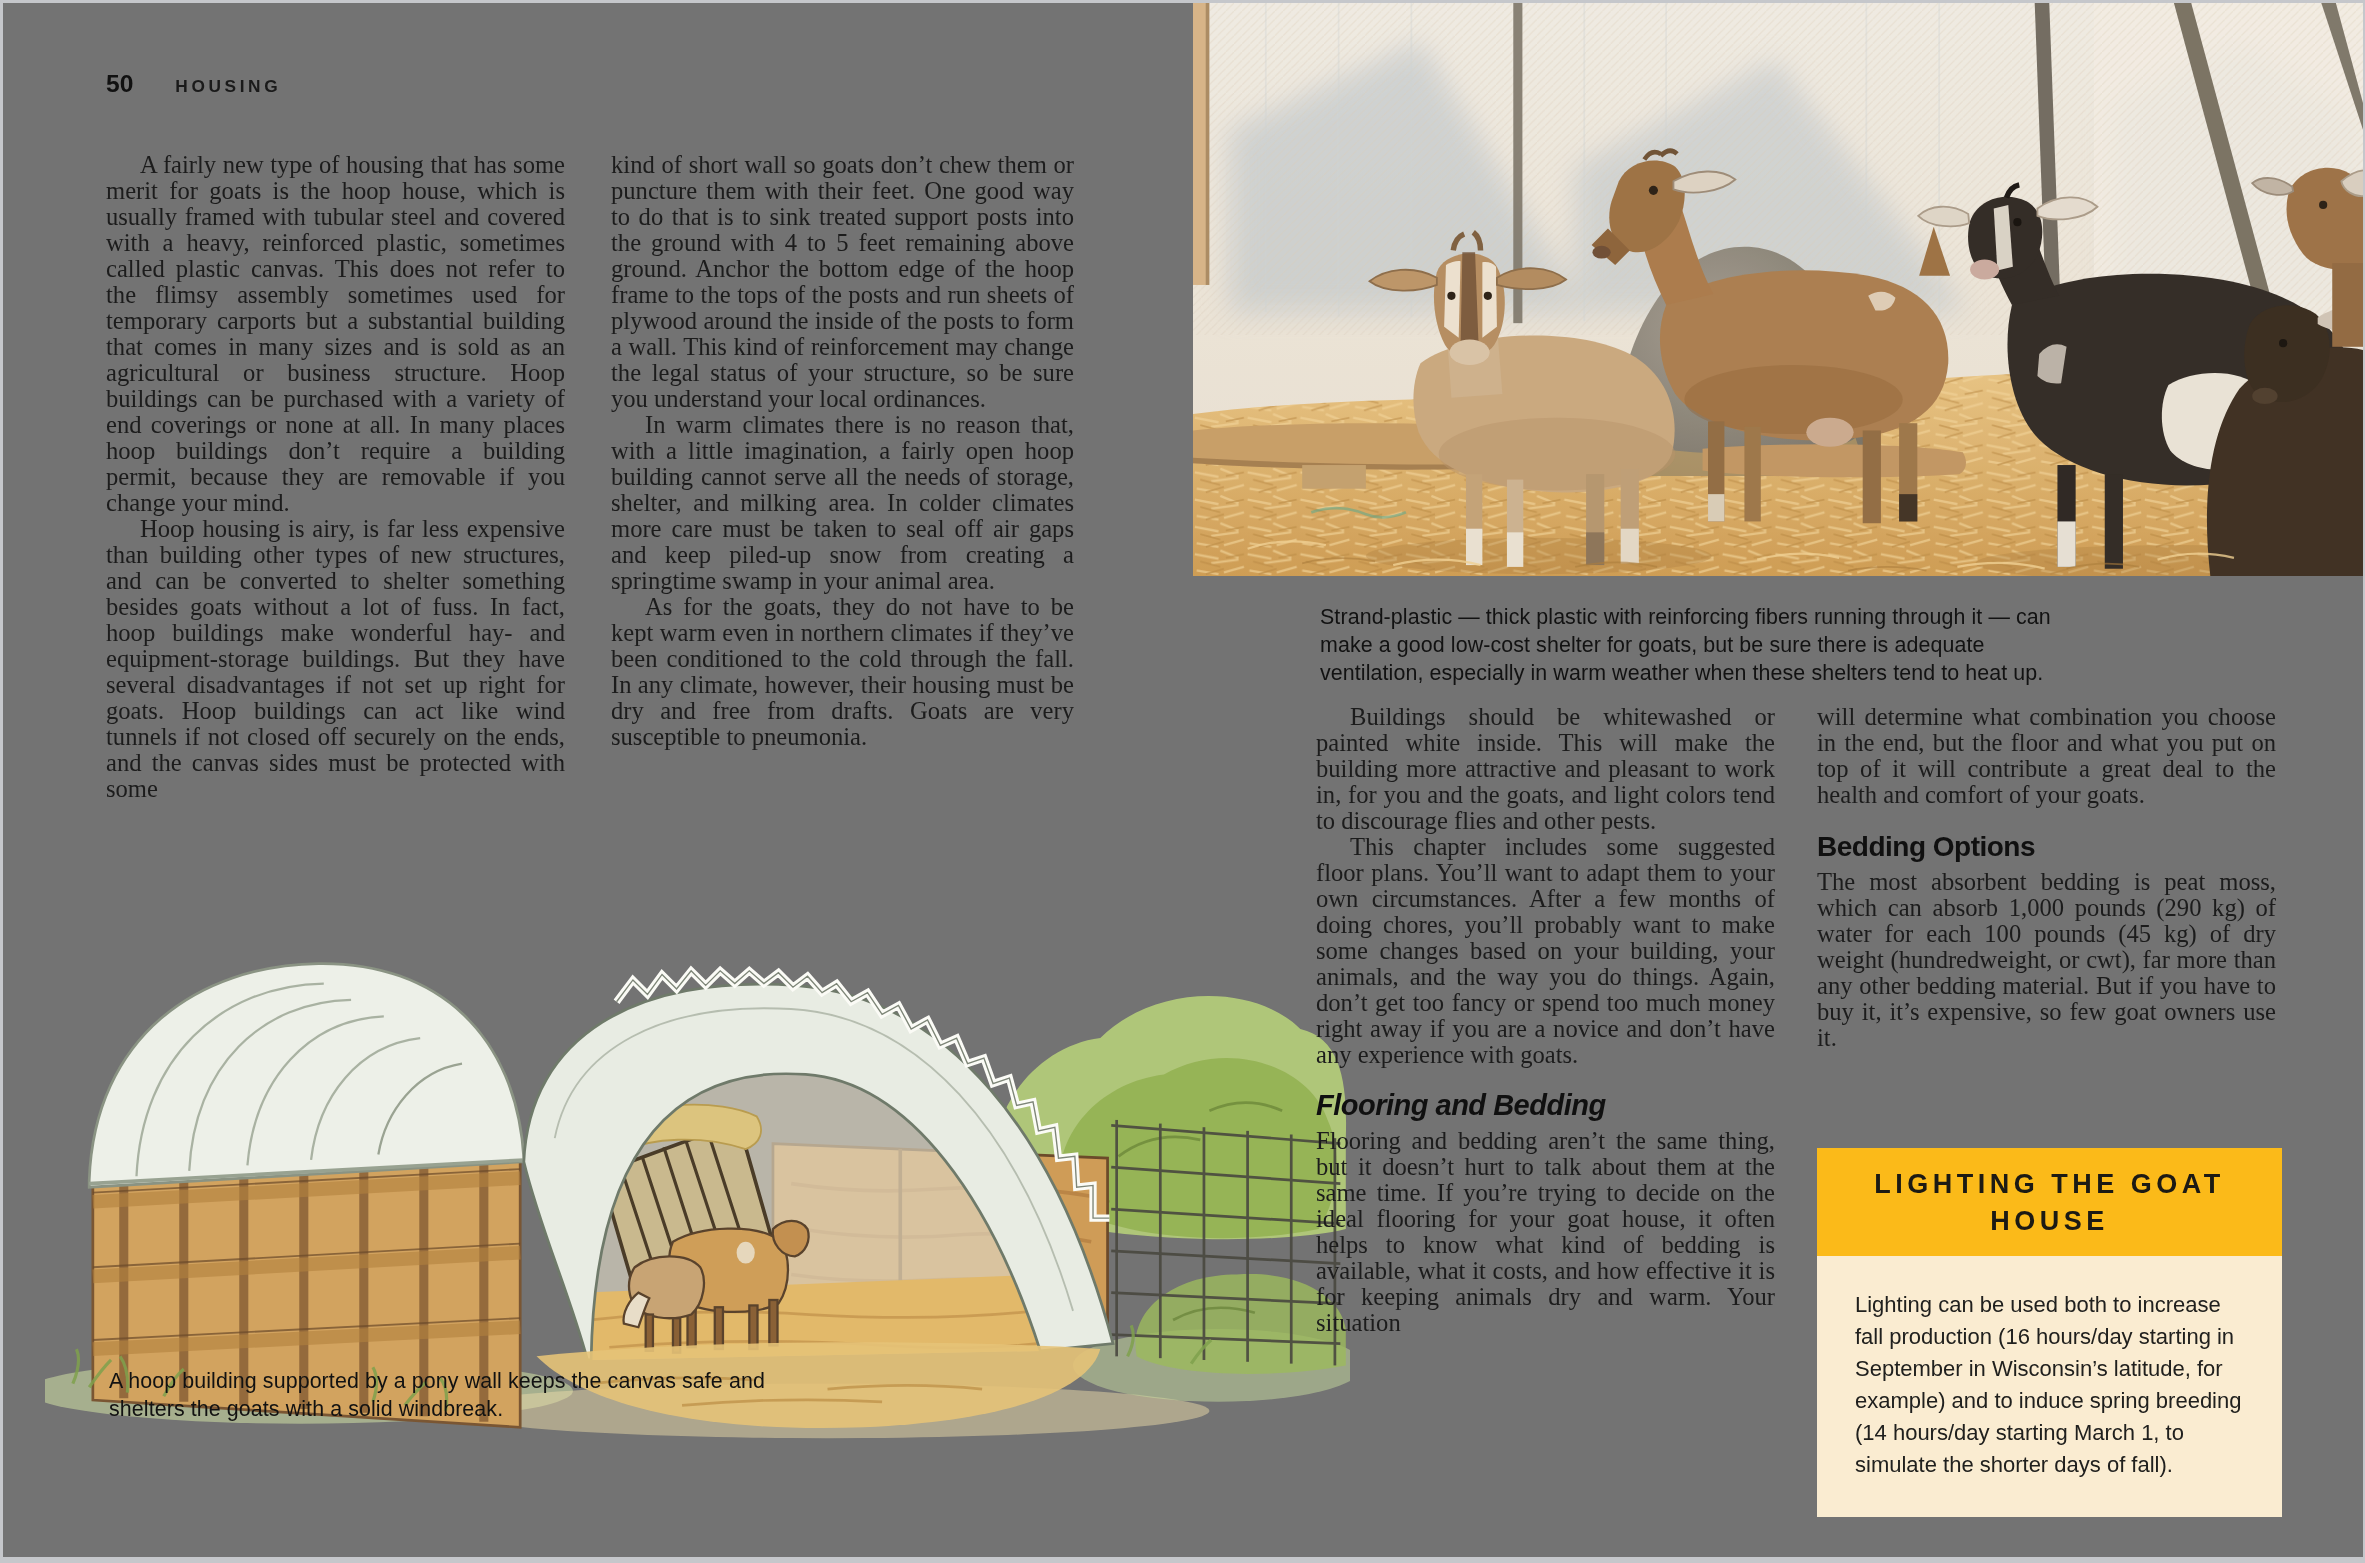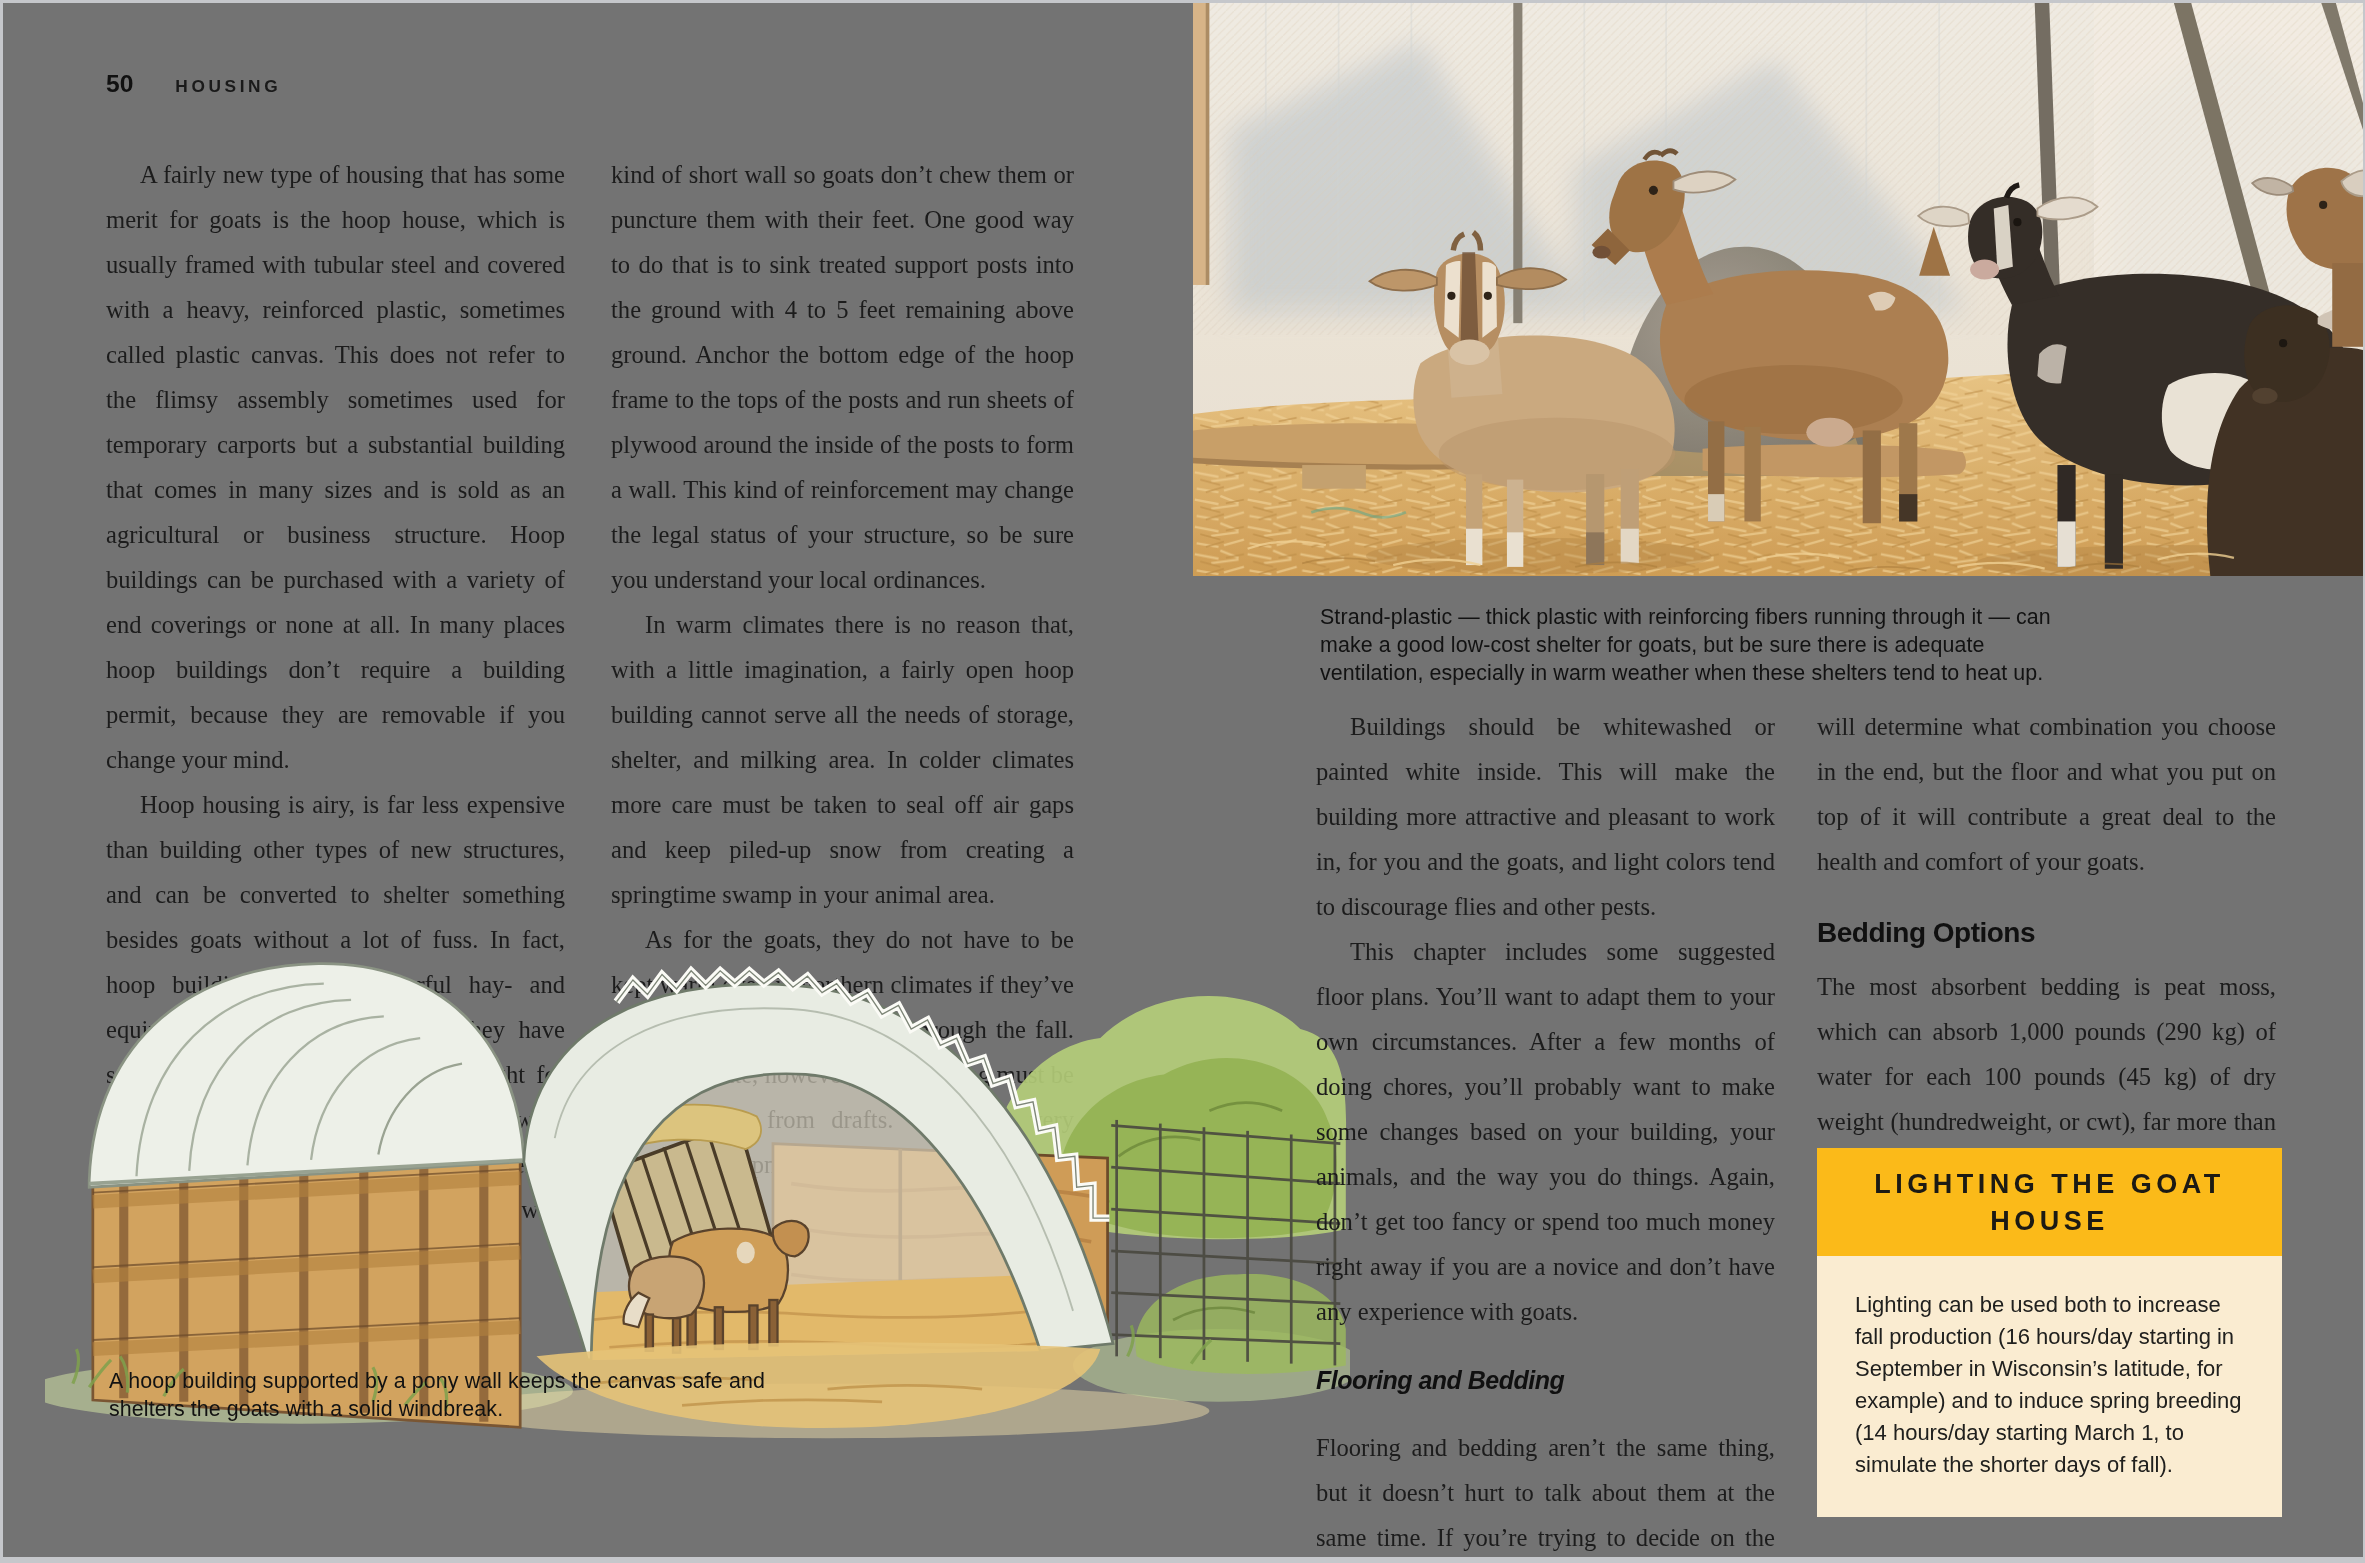--- a/index.html
+++ b/index.html
@@ -7,26 +7,26 @@
     position:relative;width:2366px;height:1563px;box-sizing:border-box;
     background:#737373;border:3.6px solid #c5c7cb;border-bottom-width:6.4px;
     font-family:"Liberation Serif",serif;color:#1b1b1b;overflow:hidden;
   }
   .abs{position:absolute;}
   
   .runhead{display:flex;align-items:baseline;font-family:"Liberation Sans",sans-serif;}
   .pagenum{font-size:24.6px;font-weight:bold;color:#111;}
   .headword{font-size:17.3px;font-weight:bold;letter-spacing:3.6px;color:#1a1a1a;margin-left:42px;}
   
-  .bodycol{font-size:24.6px;line-height:45px;text-align:justify;color:#1c1c1c;}
+  .bodycol{font-size:24.6px;line-height:26px;text-align:justify;color:#1c1c1c;}
   .bodycol p{margin:0;}
   p.ind{text-indent:34px;}
   p.jlast{text-align-last:justify;}
   .h-italic{font-family:"Liberation Sans",sans-serif;font-weight:bold;font-style:italic;
-    font-size:25px;letter-spacing:-0.5px;color:#101010;margin:24px 0 22px;text-align:left;text-indent:0;}
+    font-size:29px;letter-spacing:-0.5px;color:#101010;margin:24px 0 10px;text-align:left;text-indent:0;}
   .h-bold{font-family:"Liberation Sans",sans-serif;font-weight:bold;
     font-size:28px;letter-spacing:-0.5px;color:#101010;margin:25.5px 0 9px;text-align:left;text-indent:0;}
   
   .cap{font-family:"Liberation Sans",sans-serif;font-size:21.4px;line-height:28px;
     color:#121212;letter-spacing:0.1px;text-align:left;}
   
   .sidebox{box-sizing:border-box;width:465px;}
   .sidebox-head{
     box-sizing:border-box;padding:18px 35px 16.4px;min-height:91px;
     display:flex;align-items:center;justify-content:center;text-align:center;

